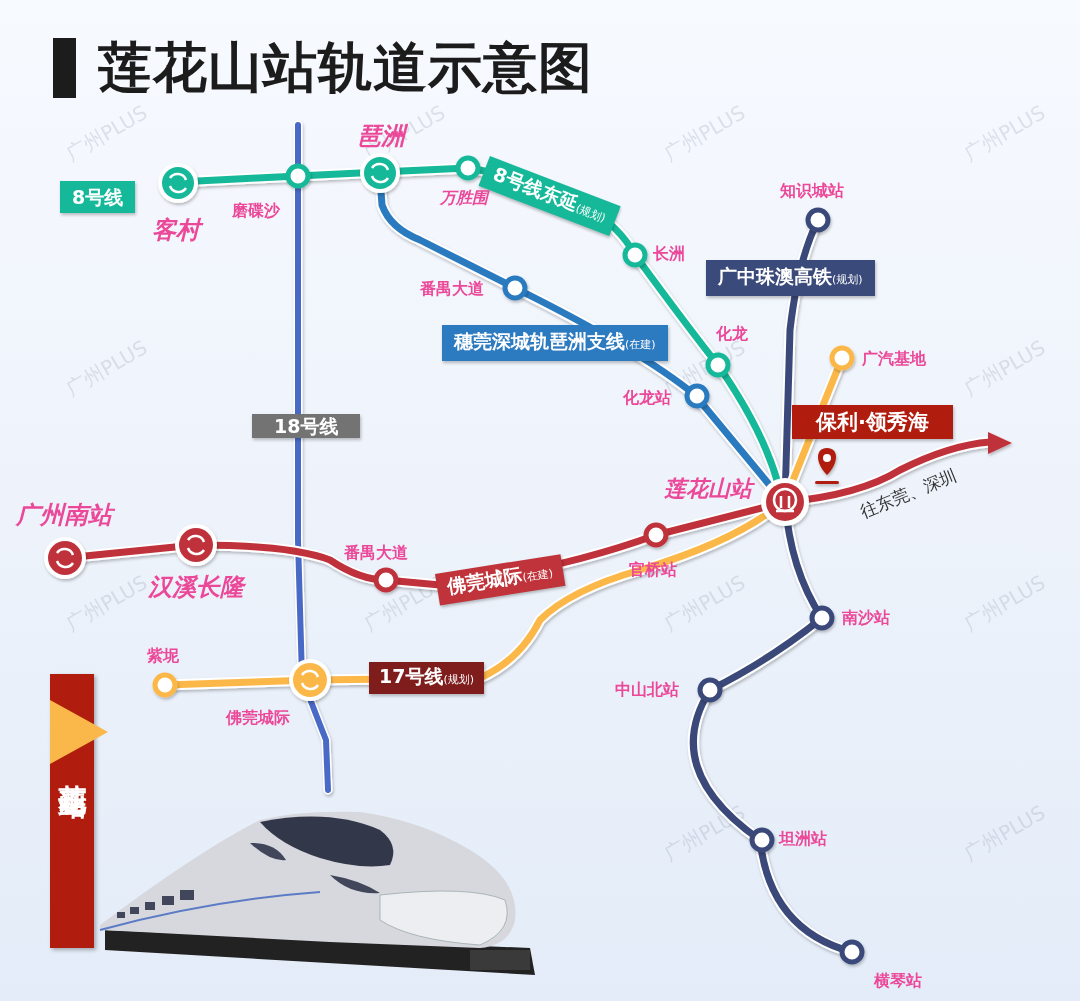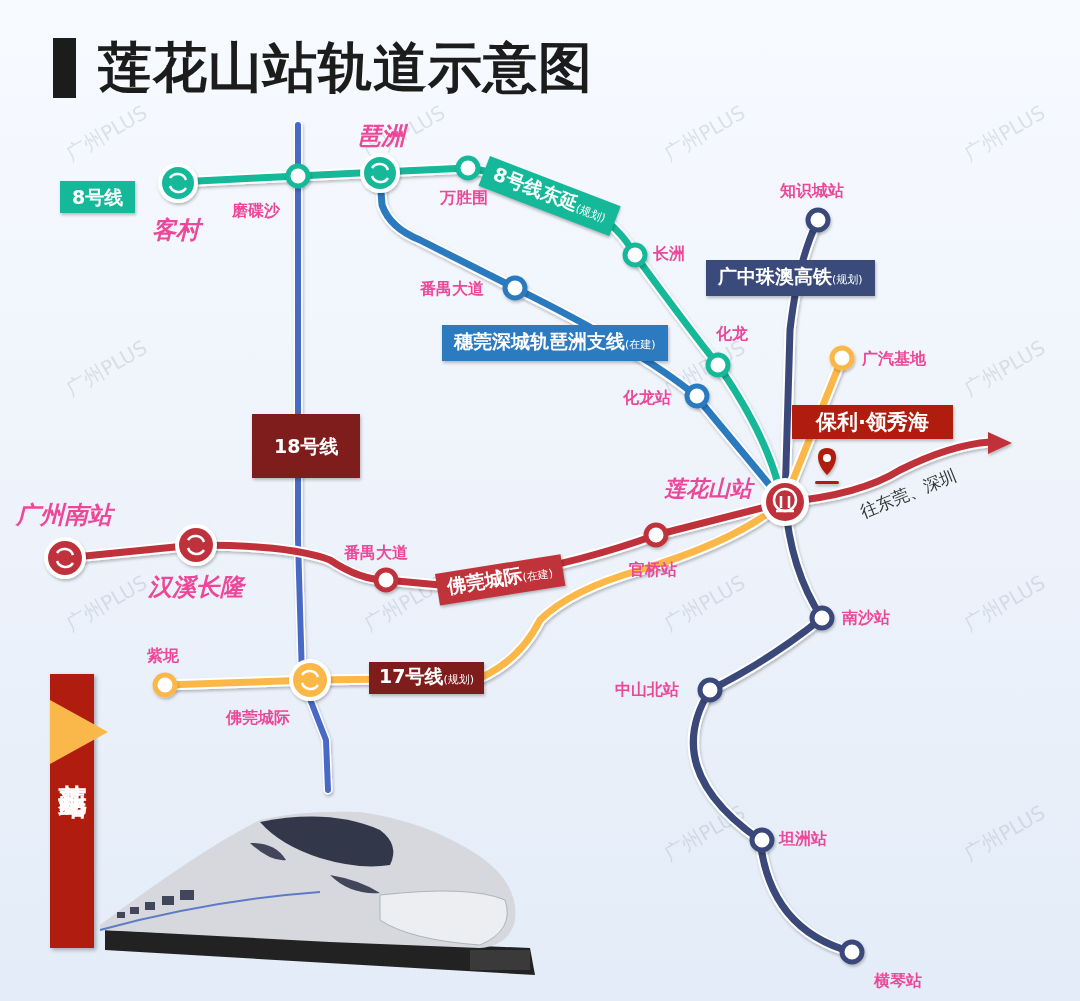--- a/index.html
+++ b/index.html
@@ -172,39 +172,39 @@
 </div>
 <div class="tag" style="left:490px;top:156px;background:#16b89a;transform:rotate(21deg);transform-origin:left top;padding:2px 10px;">
   <span>8号线东延</span><small>(规划)</small>
 </div>
 <div class="tag" style="left:706px;top:260px;background:#3a4a7a;">
   <span>广中珠澳高铁</span><small>(规划)</small>
 </div>
 <div class="tag" style="left:442px;top:325px;background:#2c7abf;">
   <span>穗莞深城轨琶洲支线</span><small>(在建)</small>
 </div>
-<div class="tag" style="left:252px;top:414px;background:#7f1d1d;padding:20px 22px;">
+<div class="tag" style="left:252px;top:414px;background:#737373;padding:0 22px;">
   <span>18号线</span>
 </div>
 <div class="tag" style="left:435px;top:574px;background:#c0333a;transform:rotate(-9deg);transform-origin:left top;padding:2px 10px;">
   <span>佛莞城际</span><small>(在建)</small>
 </div>
 <div class="tag" style="left:369px;top:662px;background:#7f1d1d;padding:2px 10px;text-align:center;">
   <span>17号线</span><small>(规划)</small>
 </div>
 
 <div class="tag" style="left:792px;top:405px;background:#b01c0e;font-size:21px;padding:5px 24px;">
   <span>保利·领秀海</span>
 </div>
 <div class="lbl sm" style="left:858px;top:505px;font-weight:normal;color:#333;transform:rotate(-22deg);transform-origin:left top;font-size:17px;">往东莞、深圳</div>
 
 <div class="lbl lg" style="left:152px;top:218px;">客村</div>
 <div class="lbl sm" style="left:232px;top:203px;">磨碟沙</div>
 <div class="lbl lg" style="left:357px;top:124px;">琶洲</div>
-<div class="lbl sm" style="left:440px;top:190px;">万胜围</div>
+<div class="lbl sm" style="left:440px;top:190px;font-style:italic;">万胜围</div>
 <div class="lbl sm" style="left:653px;top:246px;">长洲</div>
 <div class="lbl sm" style="left:420px;top:281px;">番禺大道</div>
 <div class="lbl sm" style="left:716px;top:326px;">化龙</div>
 <div class="lbl sm" style="left:623px;top:390px;">化龙站</div>
 <div class="lbl sm" style="left:780px;top:183px;">知识城站</div>
 <div class="lbl sm" style="left:862px;top:351px;">广汽基地</div>
 <div class="lbl lg" style="left:664px;top:478px;font-size:22px;">莲花山站</div>
 <div class="lbl lg" style="left:16px;top:503px;">广州南站</div>
 <div class="lbl lg" style="left:148px;top:575px;">汉溪长隆</div>
 <div class="lbl sm" style="left:344px;top:545px;">番禺大道</div>

